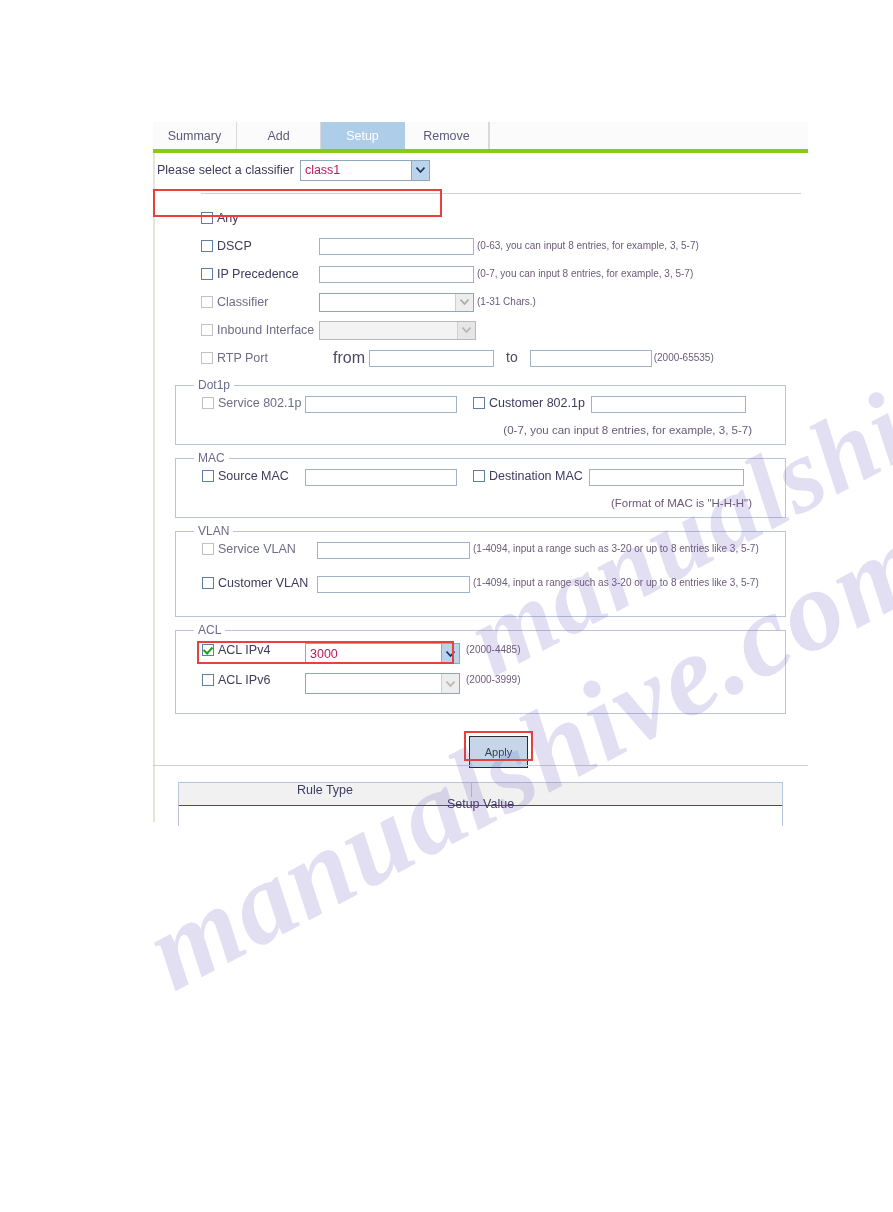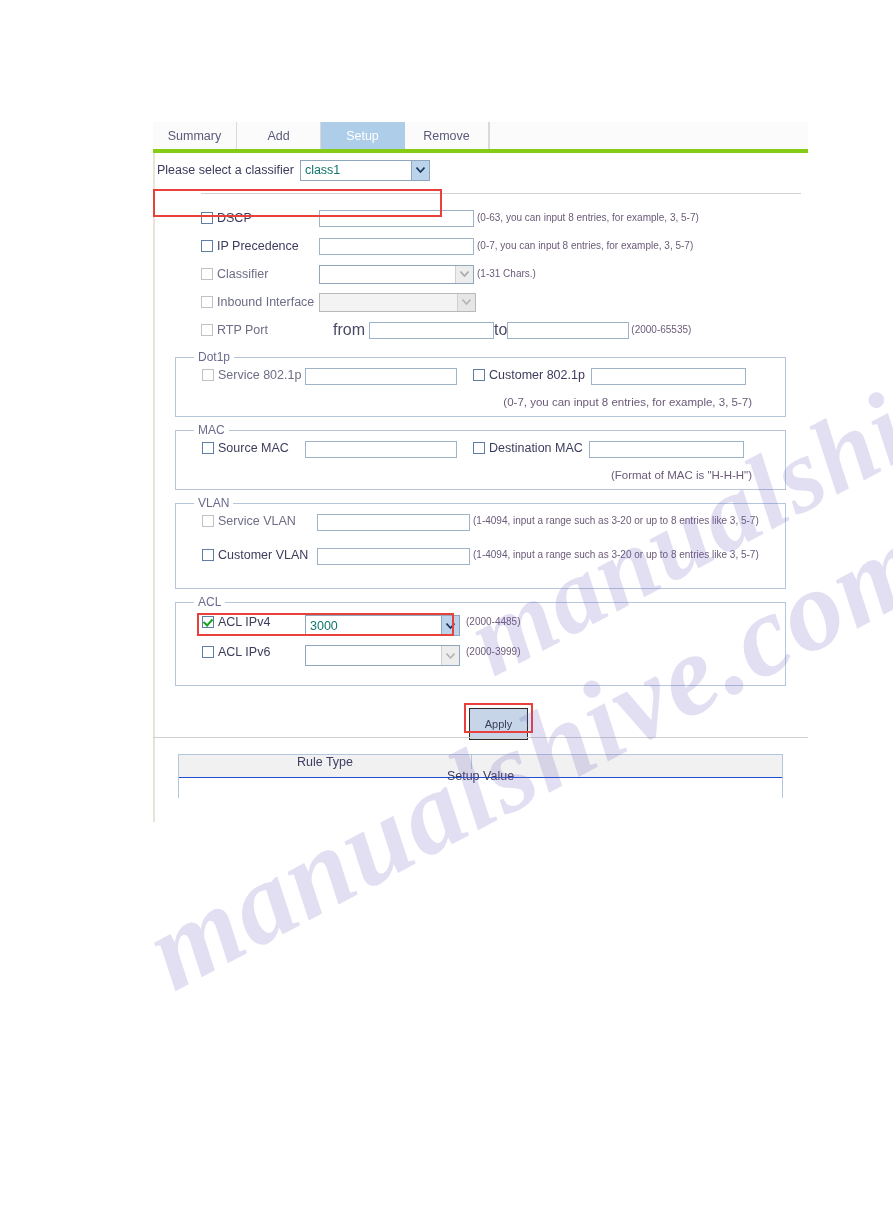--- a/index.html
+++ b/index.html
@@ -130,21 +130,21 @@
     border: 1px solid #8fa6bd;
     background: #ffffff;
     box-sizing: border-box;
     display: inline-flex;
     align-items: center;
     position: relative;
   }
   .selbox .seltext {
     flex: 1;
     font-size: 12.5px;
-    color: #0f766e;
+    color: #be185d;
     padding-left: 4px;
     white-space: nowrap;
     overflow: hidden;
   }
   .selbox .selarrow {
     width: 17px;
     align-self: stretch;
     background: #bcd3ec;
     border-left: 1px solid #8fa6bd;
     display: flex;
@@ -354,20 +354,26 @@
           </svg>
       </span>
     </div>
     <div class="redbox" id="redbox-classifier"></div>
   </div>
 
   <div class="form-sep"></div>
 
   <div class="opt-rows">
 
+    <div class="opt-row">
+      <div class="opt-check">
+        <span class="cb"></span>
+        <span class="cblabel">Any</span>
+      </div>
+    </div>
 
     <div class="opt-row">
       <div class="opt-check">
         <span class="cb"></span>
         <span class="cblabel">DSCP</span>
       </div>
       <input class="txtbox opt-field" style="width: 155px;" type="text" value="">
       <span class="hint">(0-63, you can input 8 entries, for example, 3, 5-7)</span>
     </div>
 
@@ -411,21 +417,21 @@
       </div>
     </div>
 
     <div class="opt-row">
       <div class="opt-check">
         <span class="cb dim"></span>
         <span class="cblabel dim">RTP Port</span>
       </div>
       <span class="hint" style="margin:0 4px 0 14px;color:#4a4a66;font-size:16px;">from</span>
       <input class="txtbox" style="width: 125px;" type="text" value="">
-      <span class="hint" style="margin:0 0;color:#4a4a66;font-size:16px;">to</span>
+      <span class="hint" style="margin:0 12px;color:#4a4a66;font-size:14px;">to</span>
       <input class="txtbox" style="width: 122px; margin-right: 2px;" type="text" value="">
       <span class="hint">(2000-65535)</span>
     </div>
   </div>
 
   <fieldset class="box">
     <legend>Dot1p</legend>
     <div class="fs-row">
       <div class="fs-check">
         <span class="cb dim"></span>

